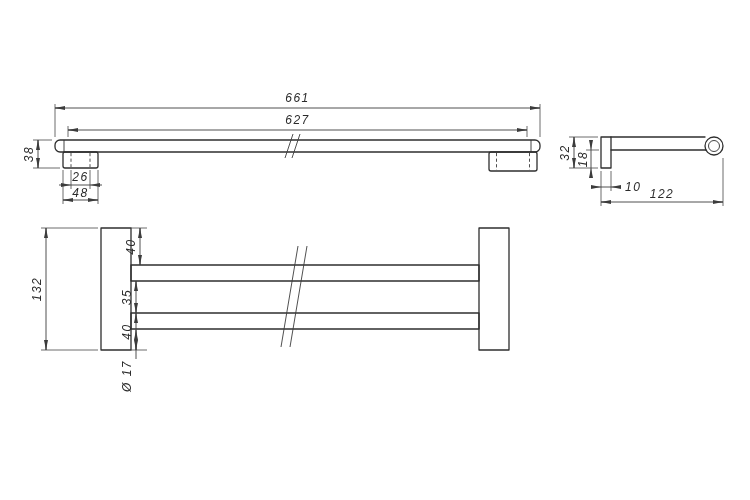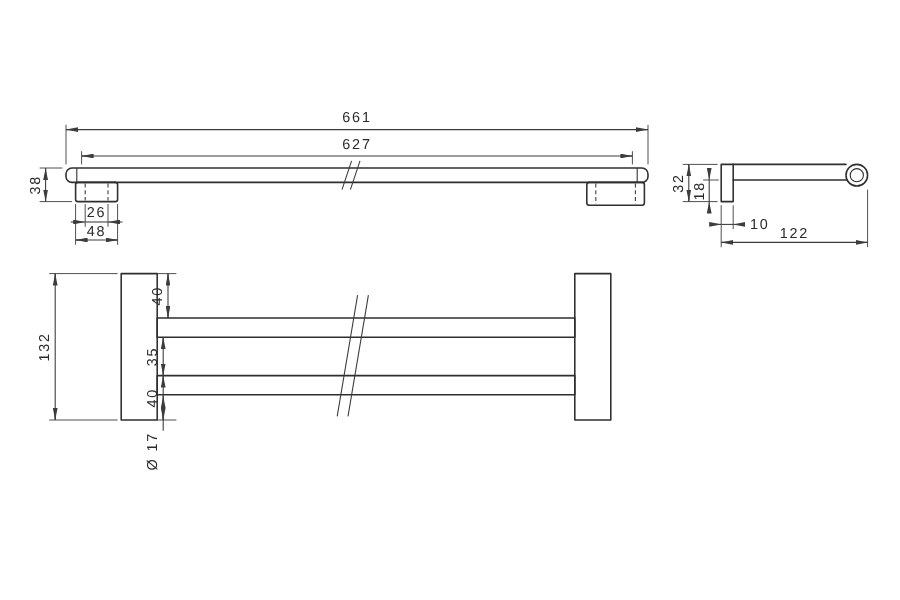--- a/index.html
+++ b/index.html
@@ -7,20 +7,21 @@
     padding: 0;
     background: #ffffff;
     width: 750px;
     height: 500px;
     overflow: hidden;
   }
   .stage {
     width: 750px;
     height: 500px;
     background: #ffffff;
+    font-style: italic;
   }
   svg { display: block; }
 
   
   .outline {
     fill: none;
     stroke: #2f2f2f;
     stroke-width: 1.3;
     stroke-linejoin: round;
     stroke-linecap: round;

